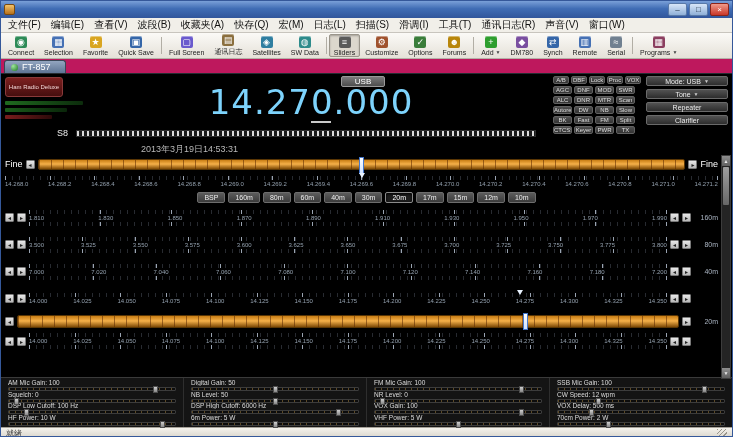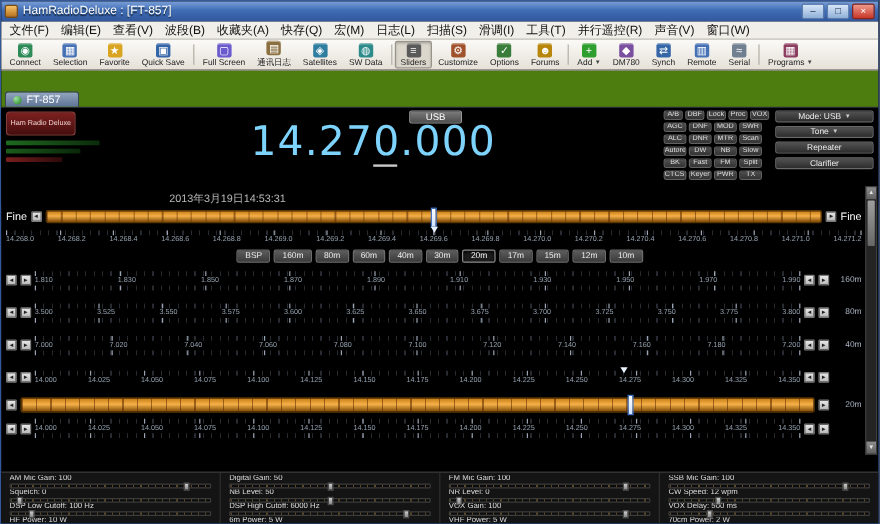--- a/index.html
+++ b/index.html
@@ -28,21 +28,21 @@
     border-bottom:1px solid #b5b1a8;display:flex;align-items:stretch;padding:1px 2px;overflow:hidden;}
   .tb-item{display:flex;flex-direction:column;align-items:center;justify-content:center;
     padding:0 4px;border:1px solid transparent;border-radius:2px;}
   .tb-item.pressed{background:#dcd7cd;border-color:#9a958b;box-shadow:inset 0 1px 2px rgba(0,0,0,.25);}
   .tb-icon{width:12px;height:12px;border-radius:2px;color:#fff;font-size:9px;line-height:12px;
     text-align:center;box-shadow:inset 0 1px 0 rgba(255,255,255,.4);}
   .tb-label{font-size:7px;color:#222;margin-top:1px;white-space:nowrap;display:flex;align-items:center;gap:2px;}
   .tb-caret{font-size:5px;color:#444;}
   .tb-sep{width:1px;background:#b2aea5;margin:3px 2px;}
   
-  .tabstrip{height:31px;background:#4d7c0f;display:flex;align-items:flex-end;padding-left:3px;
+  .tabstrip{height:15px;background:#be185d;display:flex;align-items:flex-end;padding-left:3px;
     border-bottom:1px solid #262c32;}
   .tab{display:flex;align-items:center;gap:4px;height:13px;padding:0 14px 0 6px;
     background:linear-gradient(#93a6c0,#5e7494);color:#fff;font-size:9px;
     border:1px solid #3a4656;border-bottom:none;border-radius:3px 3px 0 0;}
   .tab-dot{width:7px;height:7px;border-radius:50%;background:radial-gradient(circle at 30% 30%,#9fe59f,#1d7a1d);}
   
   .display{height:69px;position:relative;background:#000;}
   .logo-box{position:absolute;left:4px;top:3px;width:58px;height:20px;border-radius:3px;
     background:linear-gradient(#7d2020,#460e0e);border:1px solid #8a3a3a;color:#f2d5d5;
     font-size:6px;line-height:7px;display:flex;align-items:center;justify-content:center;text-align:center;}
@@ -130,41 +130,40 @@
   .grip{margin-left:auto;width:10px;height:9px;
     background:repeating-linear-gradient(135deg,#9a968c 0 1px,transparent 1px 3px);}
 </style>
 </head>
 <body>
 
 <div class="window">
 
   <div class="titlebar">
     <div class="title-icon"></div>
-    <div class="title-text">HamRadioDeluxe : [FT-857]</div>
     <div class="win-btns">
       <div class="win-btn">–</div>
       <div class="win-btn">□</div>
       <div class="win-btn close">×</div>
     </div>
   </div>
 
   <div class="menubar" id="menubar">
       <div class="menu-item">文件(F)</div>
       <div class="menu-item">编辑(E)</div>
       <div class="menu-item">查看(V)</div>
       <div class="menu-item">波段(B)</div>
       <div class="menu-item">收藏夹(A)</div>
       <div class="menu-item">快存(Q)</div>
       <div class="menu-item">宏(M)</div>
       <div class="menu-item">日志(L)</div>
       <div class="menu-item">扫描(S)</div>
       <div class="menu-item">滑调(I)</div>
       <div class="menu-item">工具(T)</div>
-      <div class="menu-item">并行遥控(R)</div>
+      <div class="menu-item">通讯日志(R)</div>
       <div class="menu-item">声音(V)</div>
       <div class="menu-item">窗口(W)</div>
     </div>
 
   <div class="toolbar" id="toolbar">
       <div class="tb-item">
         <span class="tb-icon" style="background: rgb(46, 139, 87);">◉</span>
         <span class="tb-label">Connect</span>
       </div>
       <div class="tb-item">
@@ -251,20 +250,24 @@
   <div class="display">
     <div class="logo-box">Ham Radio Deluxe</div>
     <div class="status-lines">
       <div class="sl-g1"></div>
       <div class="sl-g2"></div>
       <div class="sl-r1"></div>
     </div>
     <div class="mode-badge">USB</div>
     <div class="freq">14.270.000</div>
     <div class="freq-cursor"></div>
+    <div class="smeter">
+      <span class="sm-label">S8</span>
+      <span class="sm-bar"></span>
+    </div>
     <div class="btn-grid" id="btn-grid">
         <div class="bg-row">
           <div class="gbtn">A/B</div>
           <div class="gbtn">DBF</div>
           <div class="gbtn">Lock</div>
           <div class="gbtn">Proc</div>
           <div class="gbtn">VOX</div>
         </div>
         <div class="bg-row">
           <div class="gbtn">AGC</div>
@@ -745,20 +748,24 @@
         </div>
         <div class="sitem">
           <div class="slabel">70cm Power: 2 W</div>
           <div class="strack">
             <div class="sthumb" style="left: calc(30% - 2px);"></div>
           </div>
         </div>
       </div>
     </div>
 
+  <div class="statusbar">
+    <span>就绪</span>
+    <span class="grip"></span>
+  </div>
 
   <div class="vscroll">
     <div class="vs-btn">▲</div>
     <div class="vs-thumb"></div>
     <div class="vs-btn bottom">▼</div>
   </div>
 
 </div>
 
 </body></html>

